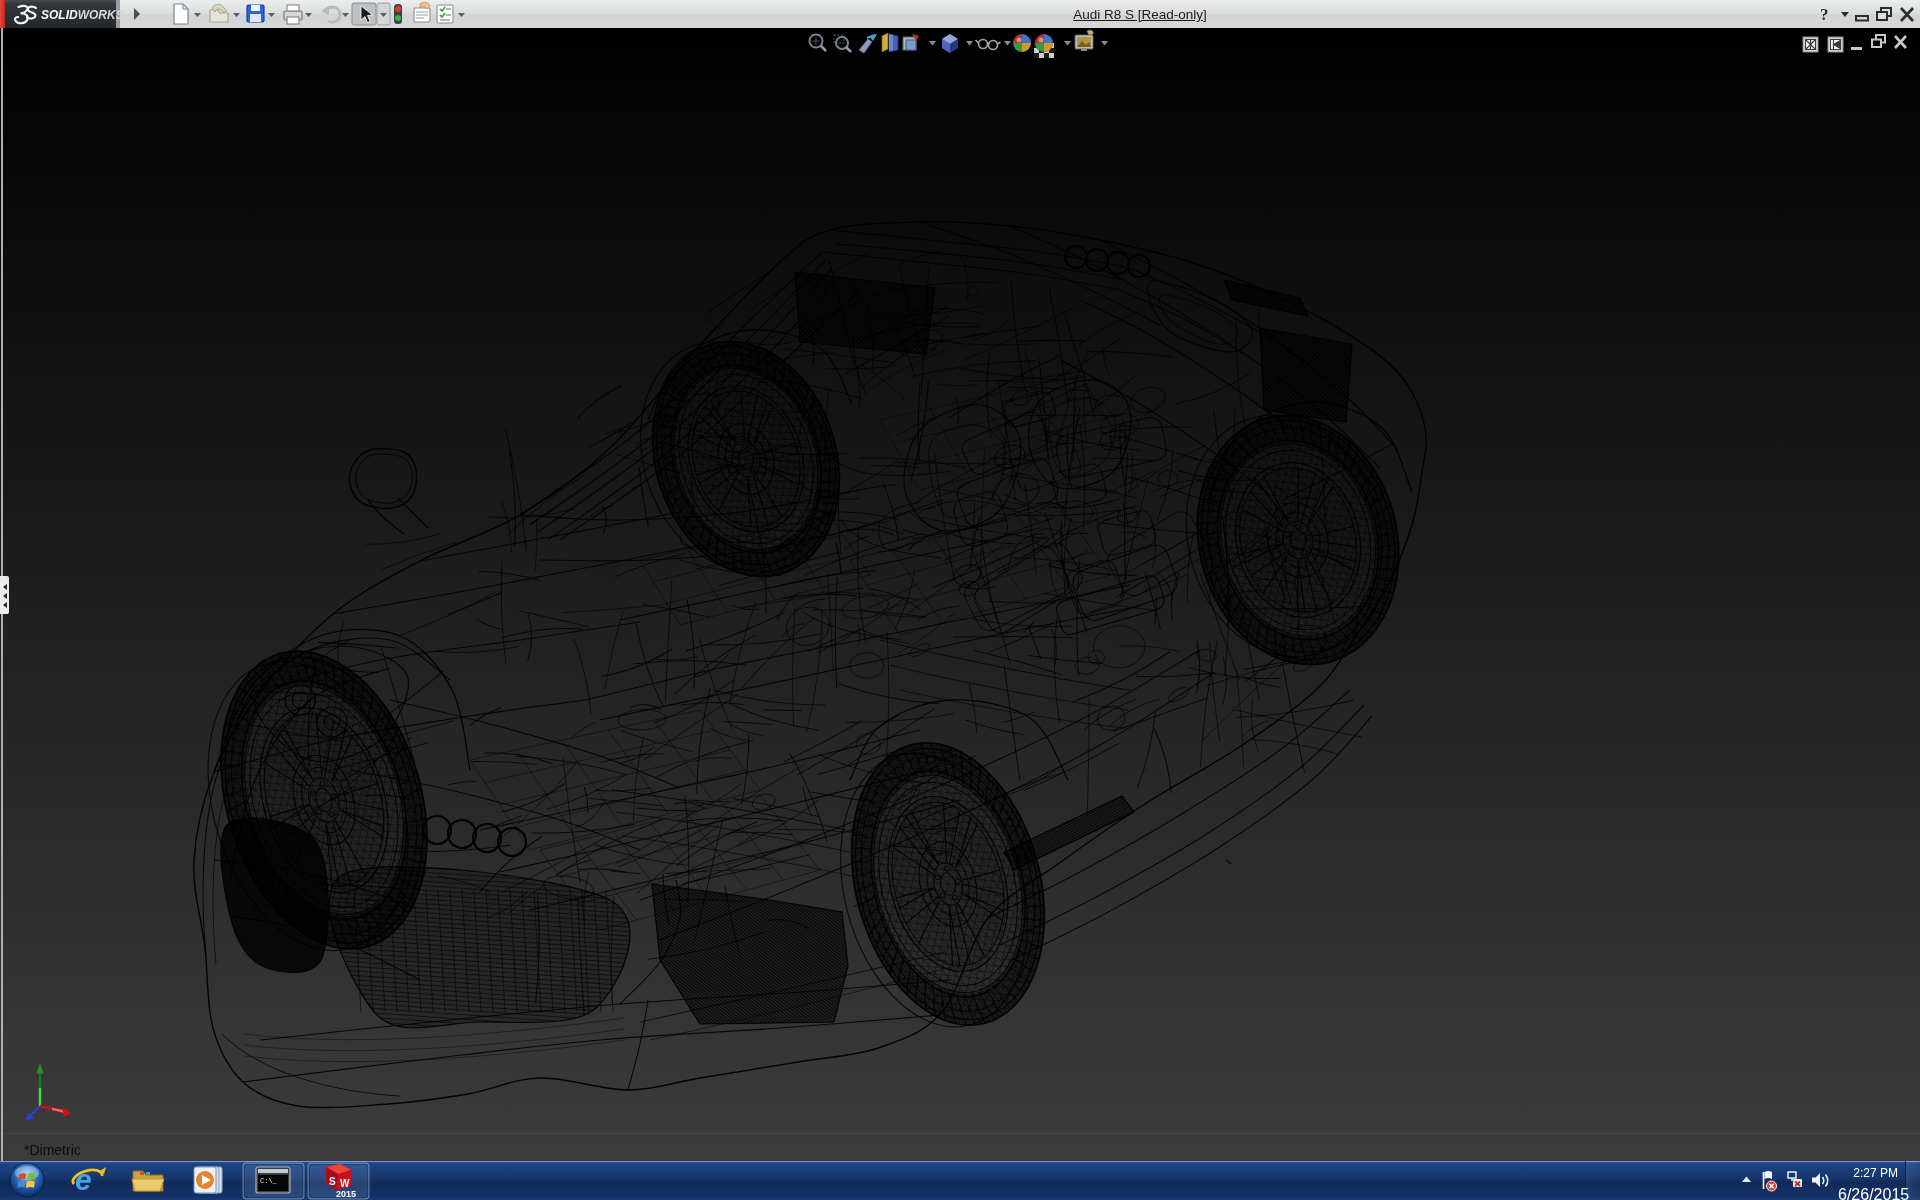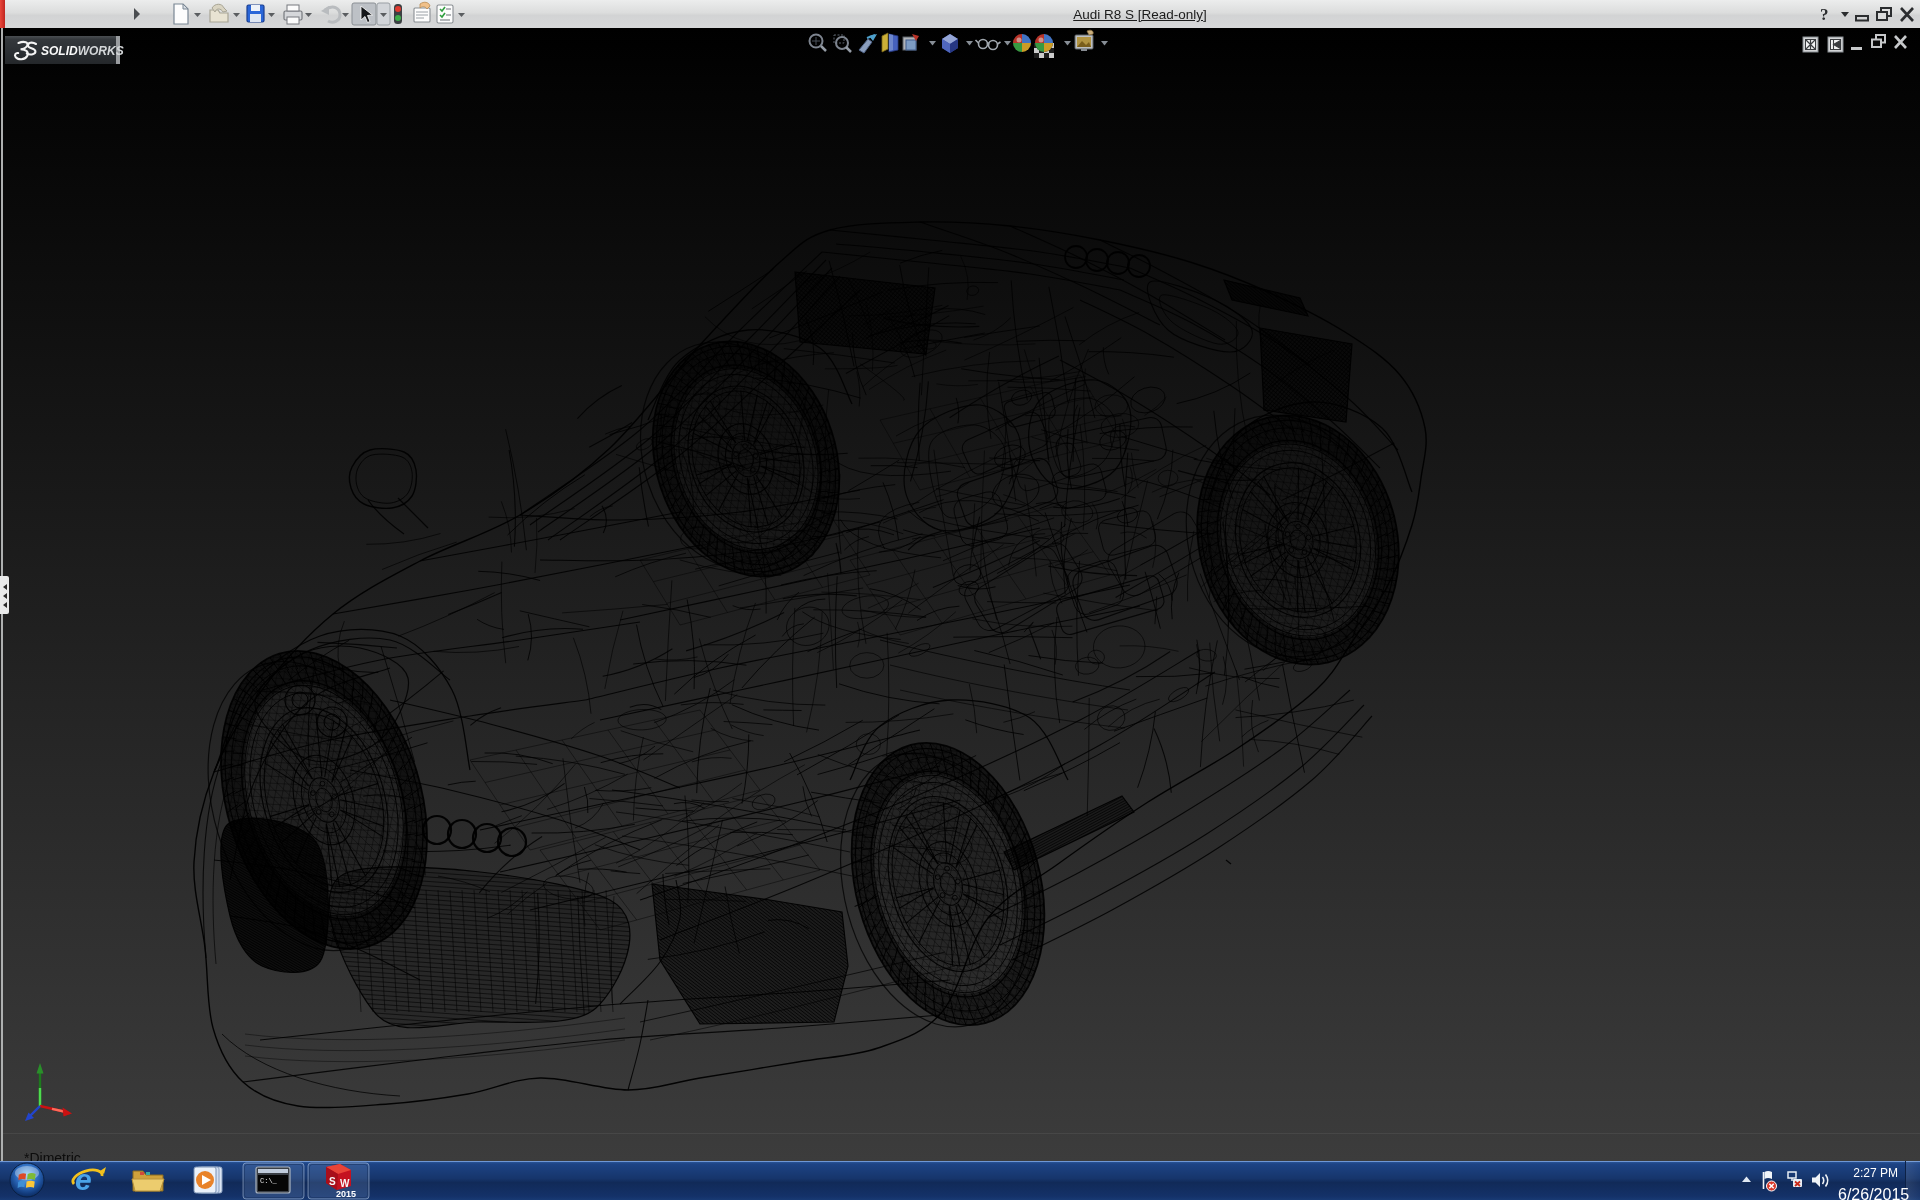--- a/index.html
+++ b/index.html
@@ -3,31 +3,31 @@
 <meta charset="utf-8">
 <style>
 * { margin:0; padding:0; box-sizing:border-box; }
 html,body { width:1920px; height:1200px; overflow:hidden; background:#000; font-family:"Liberation Sans", sans-serif; }
 #stage { position:absolute; top:0; left:0; width:1920px; height:1200px; }
 
 #titlebar { position:absolute; top:0; left:0; width:1920px; height:28px;
   background:linear-gradient(#eceded 0%, #dcdddd 45%, #d2d3d4 55%, #d7d8d9 100%); }
 #redstrip { position:absolute; top:0; left:0; width:5px; height:28px; background:linear-gradient(90deg,#e8463a,#c0251f); }
 #logoblock { position:absolute; top:0; left:5px; width:115px; height:28px;
-  background:linear-gradient(#4a4e52 0%, #34383c 12%, #2c3034 55%, #24272a 100%); border-right:4px solid #9a9da0;margin-top:36px; }
+  background:linear-gradient(#4a4e52 0%, #34383c 12%, #2c3034 55%, #24272a 100%); border-right:4px solid #9a9da0; }
 #logoblock svg { position:absolute; top:0; left:0; }
 #logoarrow { position:absolute; top:8px; left:134px; width:0; height:0;
   border-left:6px solid #4a4d50; border-top:6px solid transparent; border-bottom:6px solid transparent; }
 .titletext { position:absolute; top:7px; left:1040px; width:200px; text-align:center; font-size:13.5px; color:#1c1c1c;text-decoration:underline; }
 
 #viewport { position:absolute; top:28px; left:0; width:1920px; height:1133px;
   background:linear-gradient(#000000 0%, #040404 6%, #3c3c3c 100%); }
 #leftline { position:absolute; top:28px; left:1px; width:2px; height:1133px; background:#aeb0b0; }
 #lefttab { position:absolute; top:576px; left:0; width:9px; height:38px; background:#e9eaea; border-radius:0 2px 2px 0; }
-#dimetric { position:absolute; top:1142px; left:24px; font-size:14px; color:#0c0c0c;margin-top:8px; }
+#dimetric { position:absolute; top:1142px; left:24px; font-size:14px; color:#0c0c0c; }
 
 #taskbar { position:absolute; top:1161px; left:0; width:1920px; height:39px;
   background:linear-gradient(#2d5a9e 0%, #1d4384 8%, #16356b 45%, #112a58 55%, #143168 90%, #183a74 100%); }
 #taskbar .topline { position:absolute; top:0; left:0; width:1920px; height:1px; background:#6f97d4; }
 #showdesk { position:absolute; top:1161px; left:1905px; width:15px; height:39px;
   background:linear-gradient(90deg, rgba(255,255,255,0.10), rgba(255,255,255,0.03)); border-left:1px solid #0c2146; }
 #clock { position:absolute; top:1166px; left:1838px; width:60px; text-align:right; color:#fff; }
 </style>
 </head>
 <body>

